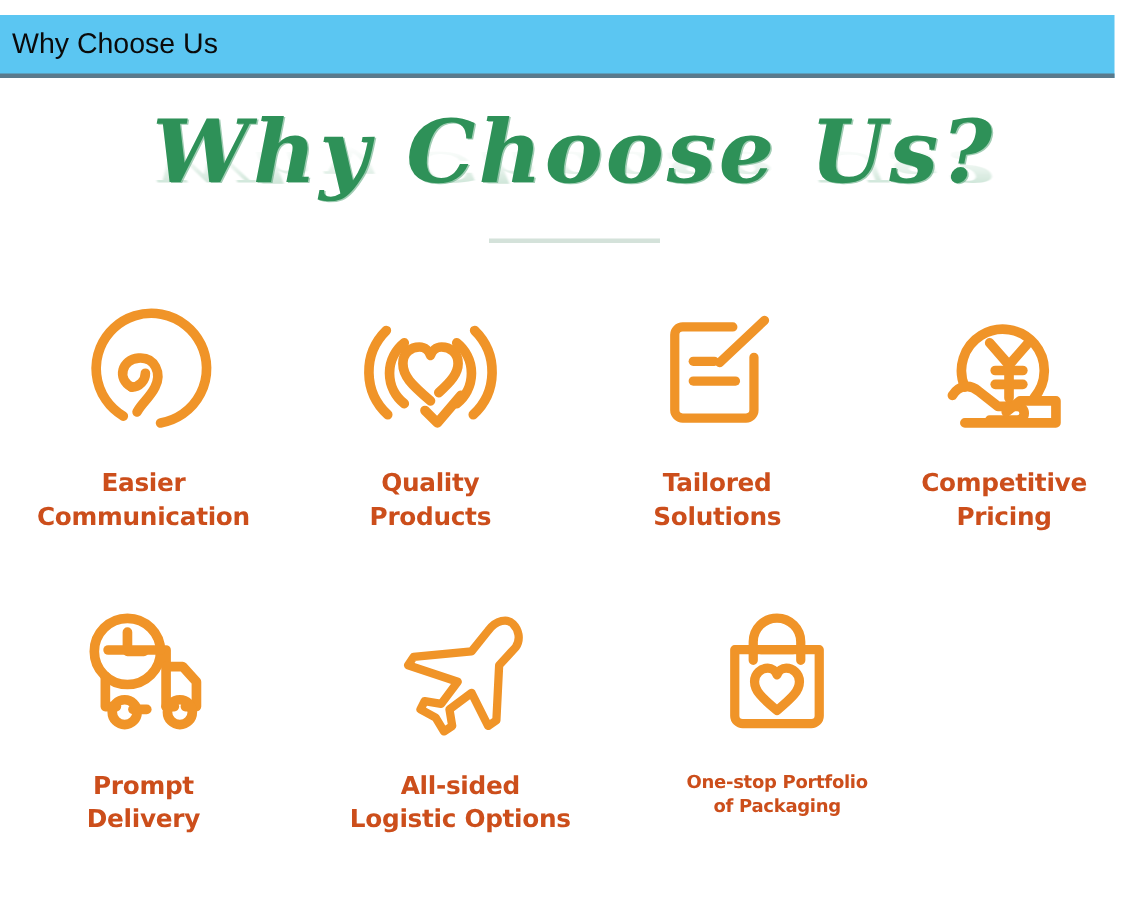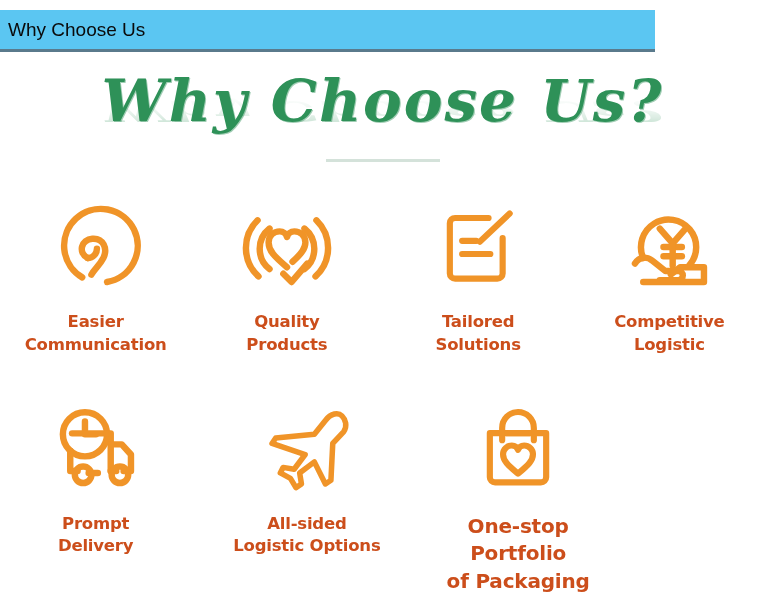--- a/index.html
+++ b/index.html
@@ -13,21 +13,21 @@
     font-family: "Liberation Sans", sans-serif;
     overflow: hidden;
     position: relative;
   }
 
   
   #window-titlebar {
     position: absolute;
     left: 0;
     top: 10px;
-    width: 655px;
+    width: 743px;
     height: 42px;
     background: #5BC6F2;
     border-bottom: 3px solid #5A7A8C;
     box-sizing: border-box;
     display: flex;
     align-items: center;
   }
   #window-title-text {
     font-size: 19px;
     color: #0a0a0a;
@@ -118,21 +118,21 @@
     margin-top: 14px;
     text-align: center;
     font-family: "DejaVu Sans", sans-serif;
     font-weight: bold;
     font-size: 16.5px;
     line-height: 1.38;
     color: #CC4E1B;
     white-space: pre-line;
     letter-spacing: -0.2px;
   }
-  .feature-label.wide { font-size: 20px; }
+  .feature-label.wide { font-size: 12px; }
 </style>
 </head>
 <body>
 
 <div id="window-titlebar">
   <span id="window-title-text">Why Choose Us</span>
 </div>
 
 <div id="content">
 
@@ -190,21 +190,21 @@
           <path d="M22 62 A30 30 0 1 1 72 70"></path>
           <path d="M40 30 L54 46 L68 30"></path>
           <line x1="44" y1="50" x2="64" y2="50"></line>
           <line x1="44" y1="60" x2="64" y2="60"></line>
           <line x1="54" y1="46" x2="54" y2="70"></line>
           <path d="M13 68 C18 60 26 60 32 65 L46 76 H60 A5 5 0 0 1 60 86 H40"></path>
           <path d="M52 80 L62 72 H88 V88 H22"></path>
         </svg>
       </div>
       <div class="feature-label">Competitive
-Logistic</div>
+Pricing</div>
     </div>
 
   </div>
 
   <div id="feature-row-2" class="feature-row">
 
     <div class="feature-cell">
       <div class="feature-icon">
         <svg width="92" height="92" viewBox="0 0 100 100" fill="none" stroke="#F09428" stroke-width="7" stroke-linecap="round" stroke-linejoin="round">
           <circle cx="38" cy="34" r="24"></circle>

